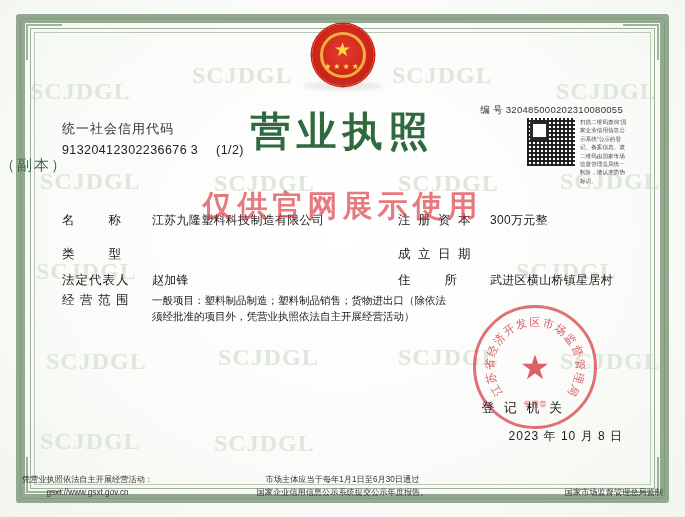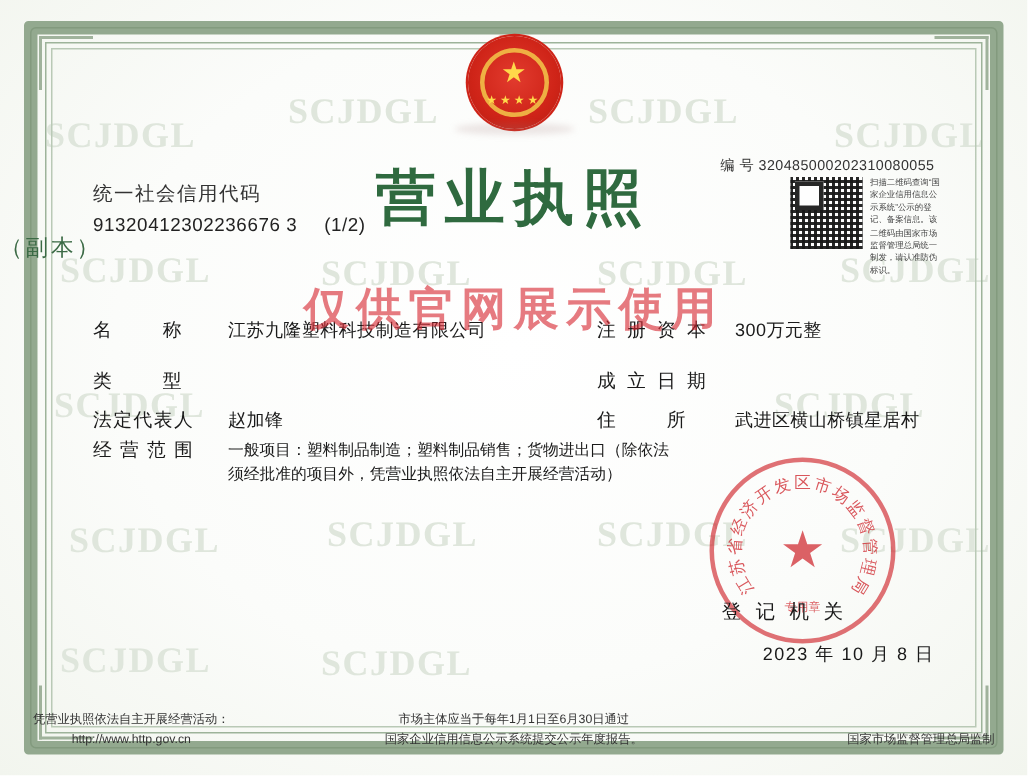--- a/index.html
+++ b/index.html
@@ -320,21 +320,21 @@
     <span>年</span>
     <span>10</span>
     <span>月</span>
     <span>8</span>
     <span>日</span>
   </div>
 
   <div class="footer">
     <div class="f-left">
       <span>凭营业执照依法自主开展经营活动：</span>
-      <span class="url">http://www.http.gov.cn</span>
+      <span class="url">gsxt://www.gsxt.gov.cn</span>
     </div>
     <div class="f-center">
       <div>市场主体应当于每年1月1日至6月30日通过</div>
       <div>国家企业信用信息公示系统提交公示年度报告。</div>
     </div>
     <div class="f-right">
       <div>国家市场监督管理总局监制</div>
     </div>
   </div>
 

